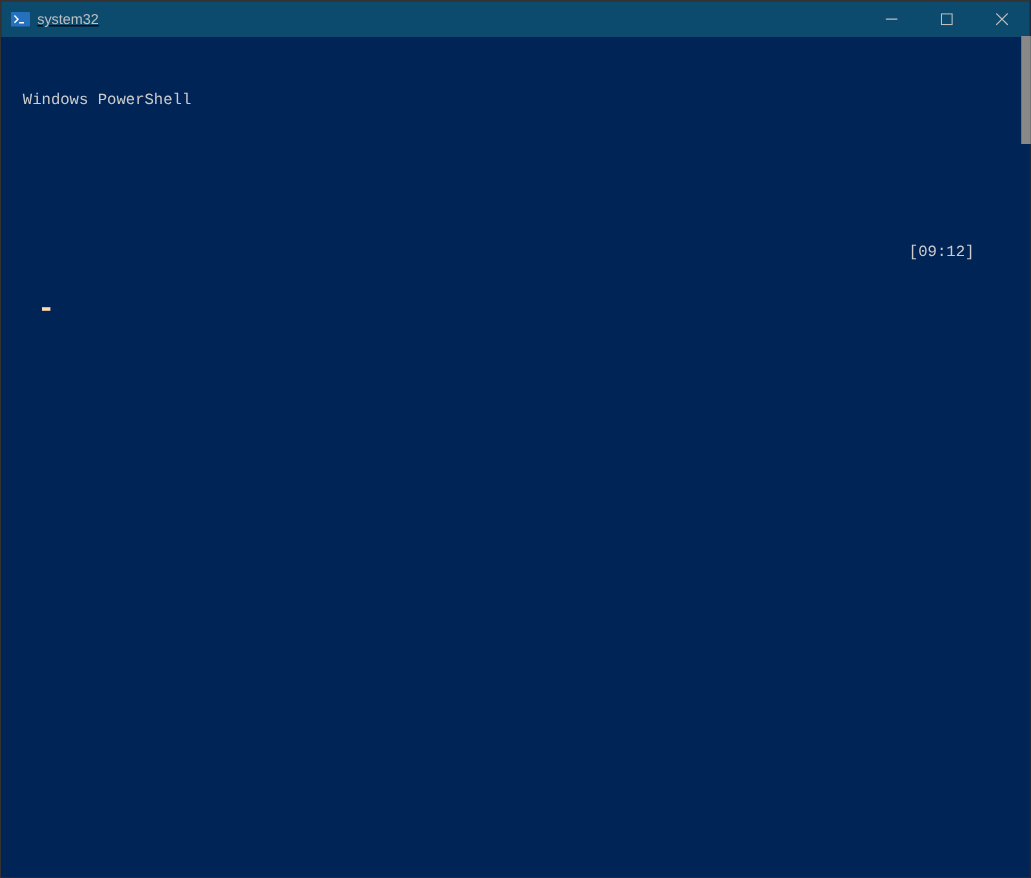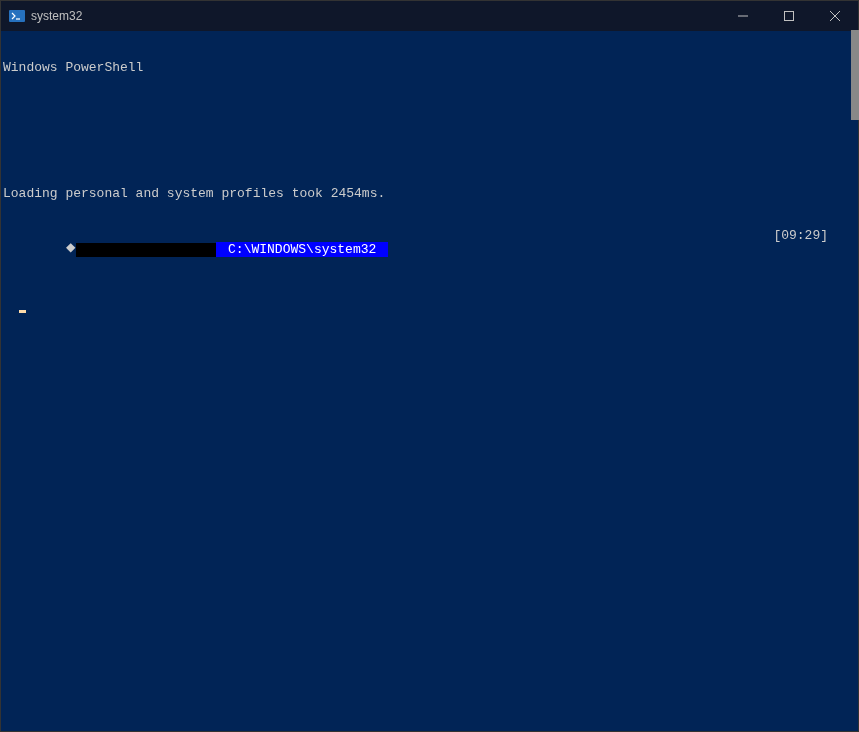--- a/index.html
+++ b/index.html
@@ -18,25 +18,26 @@
     .window {
       width: 100%;
       height: 100%;
       background: #012456;
       display: flex;
       flex-direction: column;
       border: 1px solid #333;
     }
     .titlebar {
       height: 30px;
-      background: #0f172a;
+      background: #0c4a6e;
       display: flex;
       align-items: center;
       padding-left: 8px;
       flex-shrink: 0;
+      text-decoration: underline;
     }
     .titlebar-icon {
       width: 16px;
       height: 16px;
       margin-right: 6px;
       display: flex;
       align-items: center;
       justify-content: center;
     }
     .titlebar-title {
@@ -56,21 +57,21 @@
       align-items: center;
       justify-content: center;
       color: #c0c0c0;
       font-family: 'Segoe UI', sans-serif;
       cursor: pointer;
     }
     .terminal-body {
       flex: 1;
       background: #012456;
       color: #cccccc;
-      padding: 2px;
+      padding: 18px;
       position: relative;
       white-space: pre;
       line-height: 14px;
       overflow: hidden;
     }
     .terminal-line {
       min-height: 14px;
     }
     .prompt-line {
       display: flex;
@@ -148,26 +149,22 @@
             <line x1="10" y1="0" x2="0" y2="10" stroke="#c0c0c0" stroke-width="1"></line>
           </svg>
       </div>
     </div>
   </div>
 
   <div class="terminal-body">
     <div class="terminal-line">Windows PowerShell</div>
     <div class="terminal-line"></div>
     <div class="terminal-line"></div>
-    <div class="terminal-line">Loading personal and system profiles took 2454ms.</div>
     <div class="terminal-line prompt-line">
-      <span class="prompt-left">
-        <span>⯁</span><span class="prompt-user-bg">                  </span><span class="prompt-path-bg"> C:\WINDOWS\system32 </span>
-      </span>
-      <span class="prompt-time">[09:29]</span>
+      <span class="prompt-time">[09:12]</span>
     </div>
     <div class="terminal-line cursor-line">
       <span class="cursor-indent"></span><span class="cursor-block"></span>
     </div>
   </div>
 
   <div class="scrollbar"></div>
 </div>
 
 </body></html>

